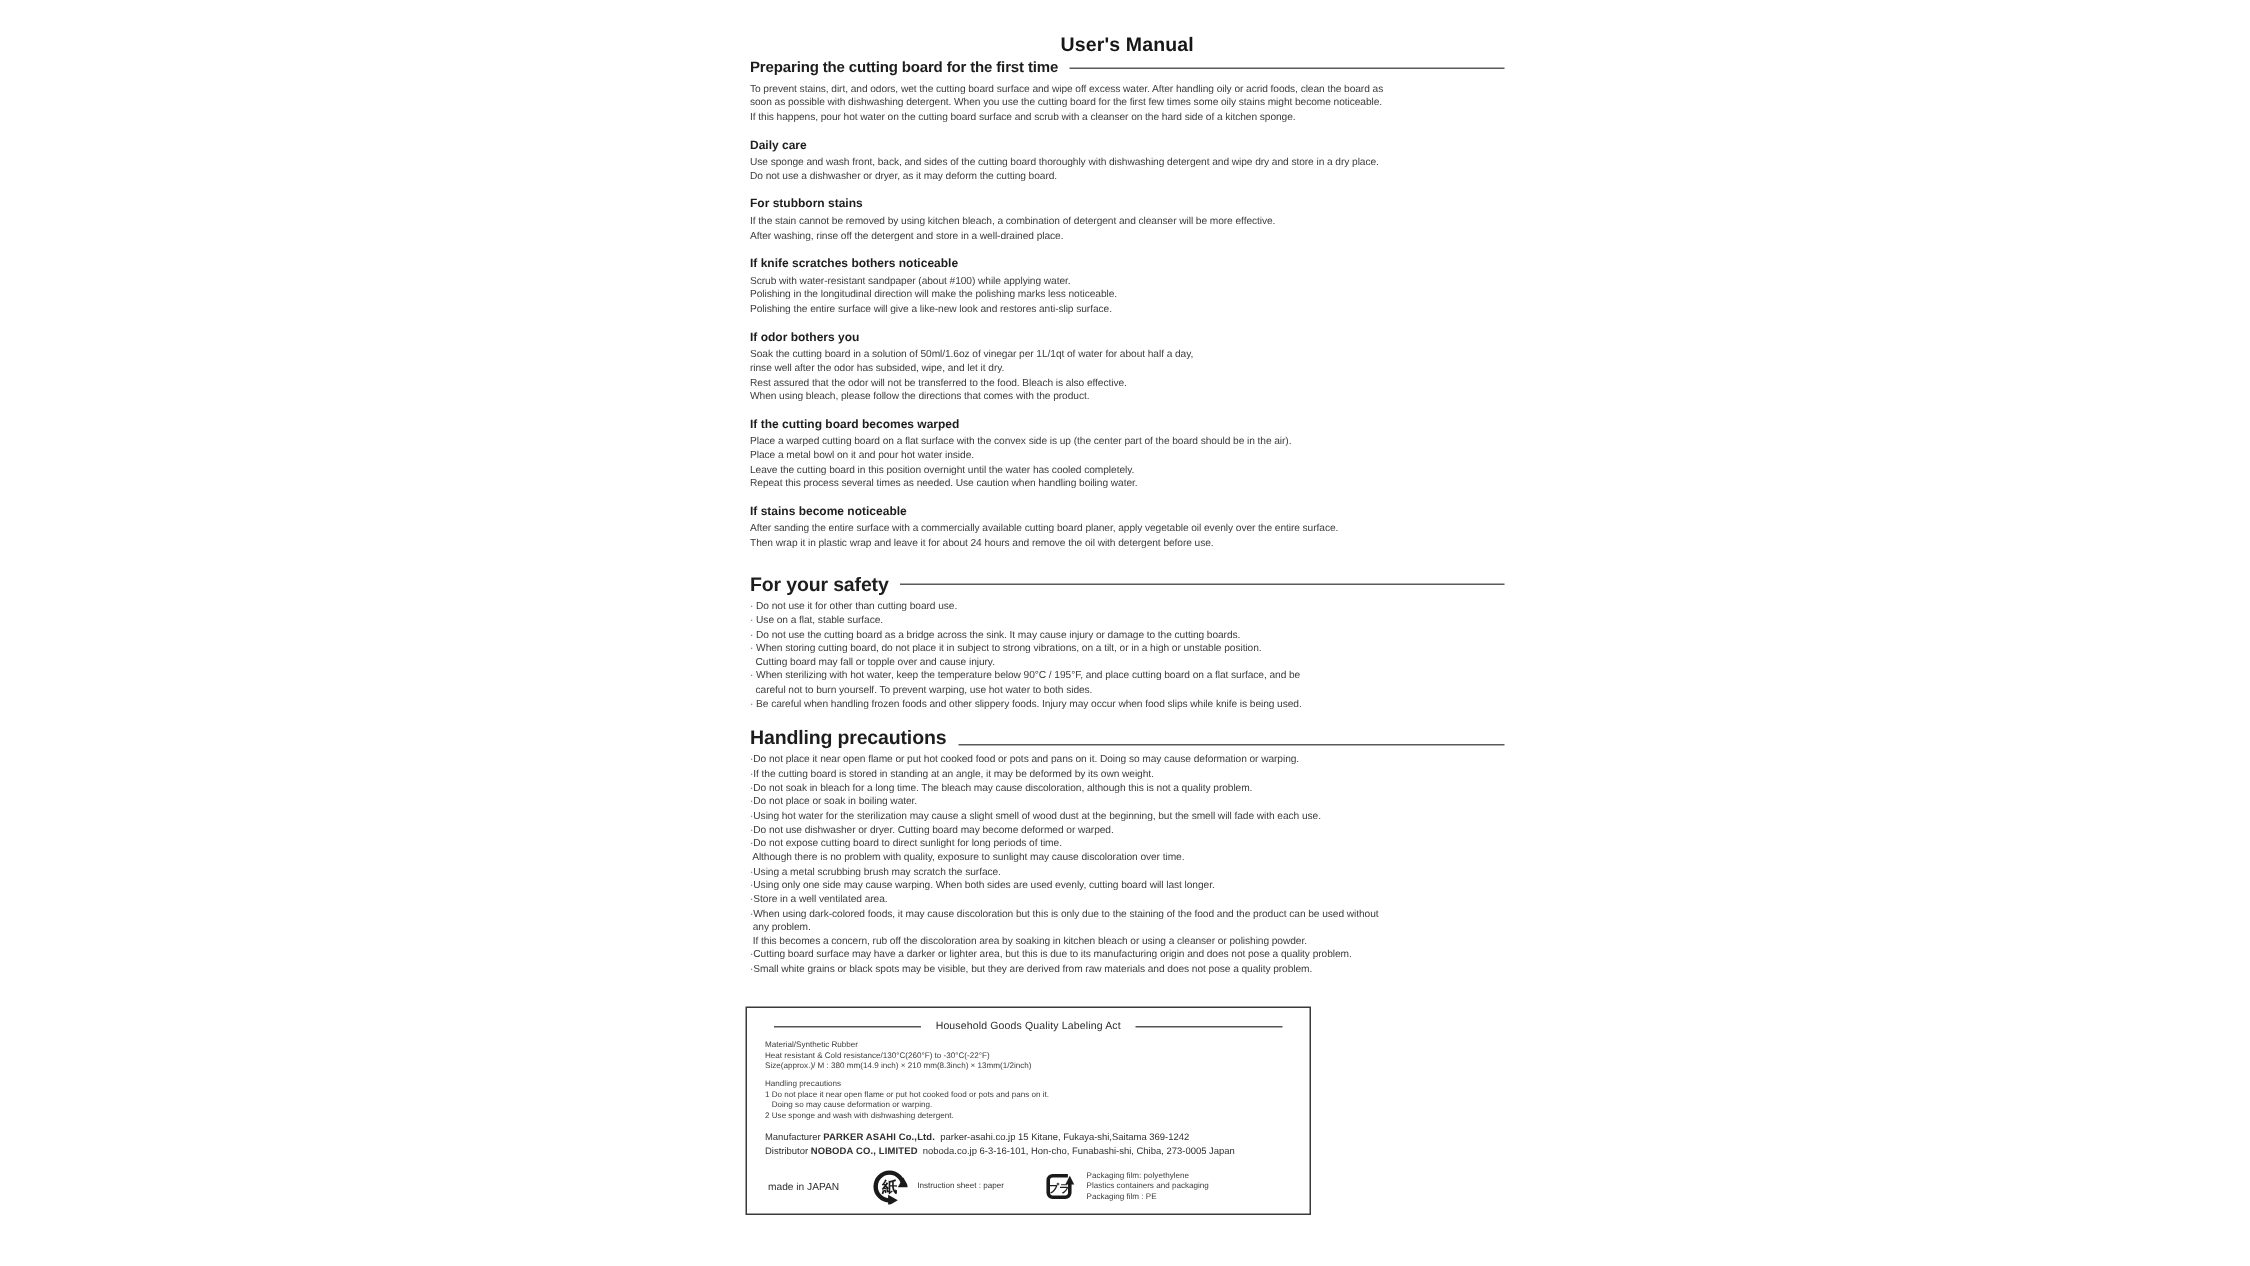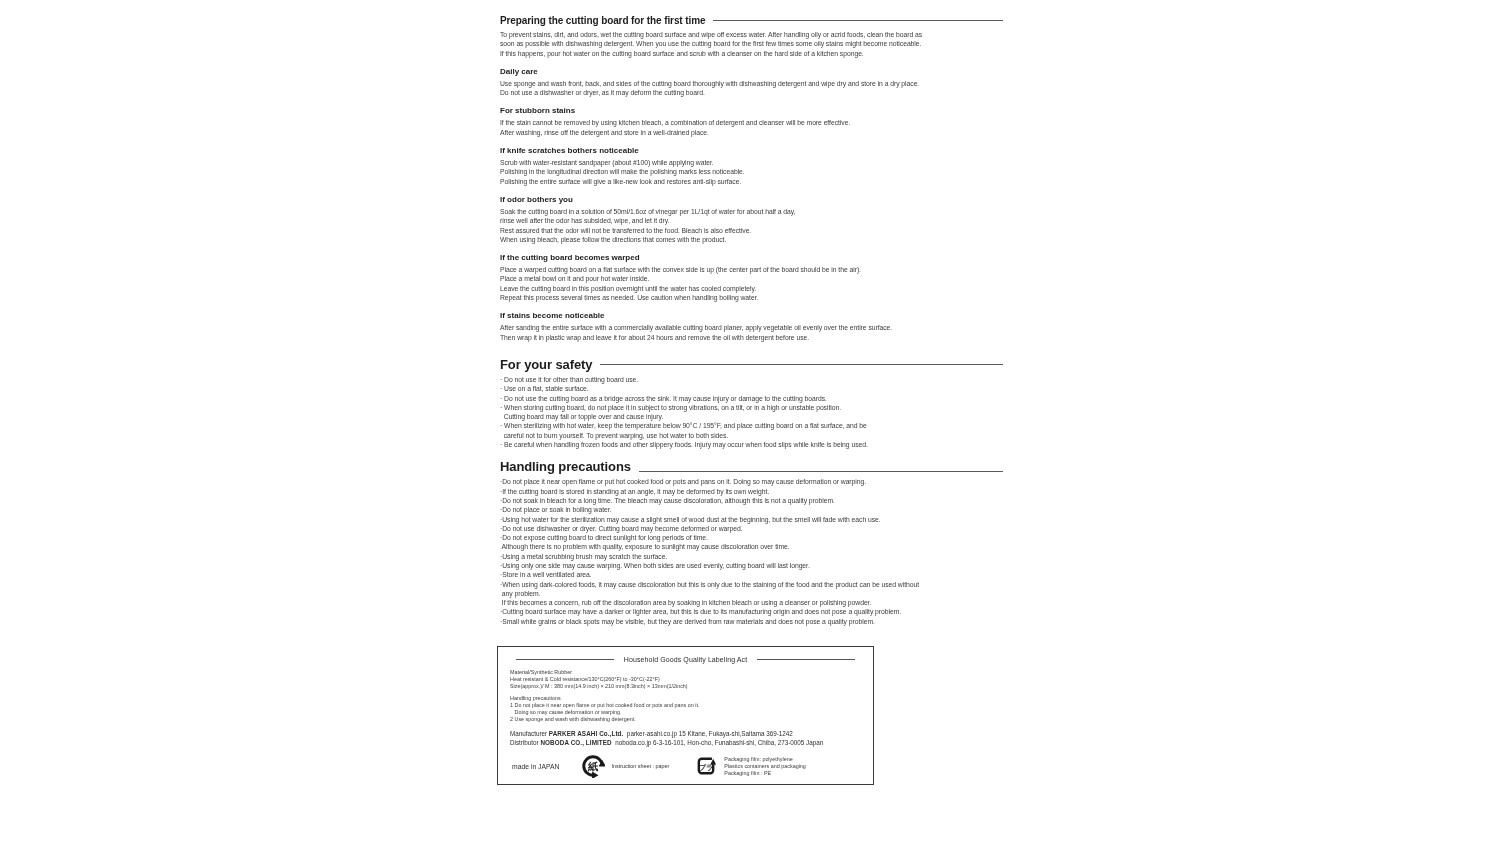--- a/index.html
+++ b/index.html
@@ -12,21 +12,21 @@
 
   .page-title{margin-top:22px;text-align:center;font-size:13px;font-weight:bold;color:#161616;letter-spacing:.1px;}
 
   .h-sec{display:flex;align-items:center;font-weight:bold;color:#1d1d1d;font-size:10px;letter-spacing:-.1px;}
   .h-sec .rule{flex:1;border-top:1px solid #5a5a5a;margin-left:8px;}
   .h-big{font-size:13px;}
   .h-underline .rule{align-self:flex-end;margin-bottom:2px;}
 
   .line{font-size:6.8px;line-height:9.3px;color:#3c3c3c;white-space:pre;letter-spacing:-.05px;}
 
-  .m-prep{margin-top:15px;}
+  .m-prep{margin-top:3px;}
   .prep-body{margin-top:4px;}
   .m-care{margin-top:8px;}
   .sub{margin-top:9px;}
   .sub-h{font-size:8px;font-weight:bold;color:#1d1d1d;}
   .sub-body{margin-top:3px;}
   .m-safety{margin-top:15px;}
   .safety-body{margin-top:3px;}
   .m-handling{margin-top:10px;}
   .handling-body{margin-top:3px;}
 
@@ -47,20 +47,21 @@
   .paper-note{font-size:5.4px;color:#333;margin-left:6px;}
   .plastic-icon-wrap{margin-left:26px;}
   .pack-notes{margin-left:7px;}
   .pack-notes .bline{line-height:6.6px;}
 </style>
 </head>
 <body>
 
 <div id="doc">
 
+  <div class="page-title">User's Manual</div>
 
   <div class="h-sec m-prep">
     <span>Preparing the cutting board for the first time</span>
     <span class="rule"></span>
   </div>
   <div class="prep-body">
     <div class="line">To prevent stains, dirt, and odors, wet the cutting board surface and wipe off excess water. After handling oily or acrid foods, clean the board as</div>
     <div class="line">soon as possible with dishwashing detergent. When you use the cutting board for the first few times some oily stains might become noticeable.</div>
     <div class="line">If this happens, pour hot water on the cutting board surface and scrub with a cleanser on the hard side of a kitchen sponge.</div>
   </div>

